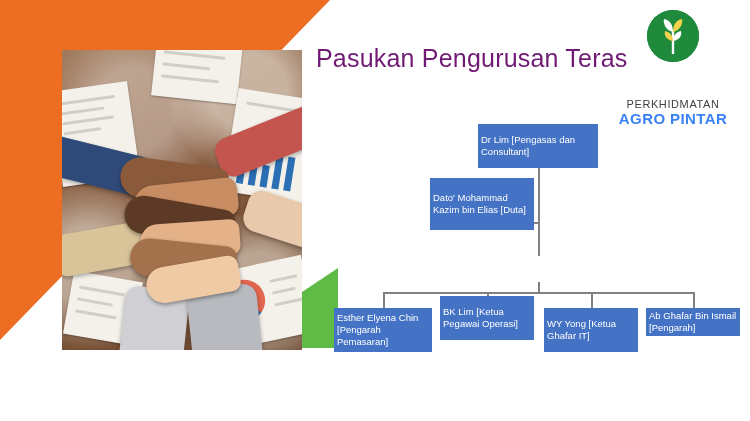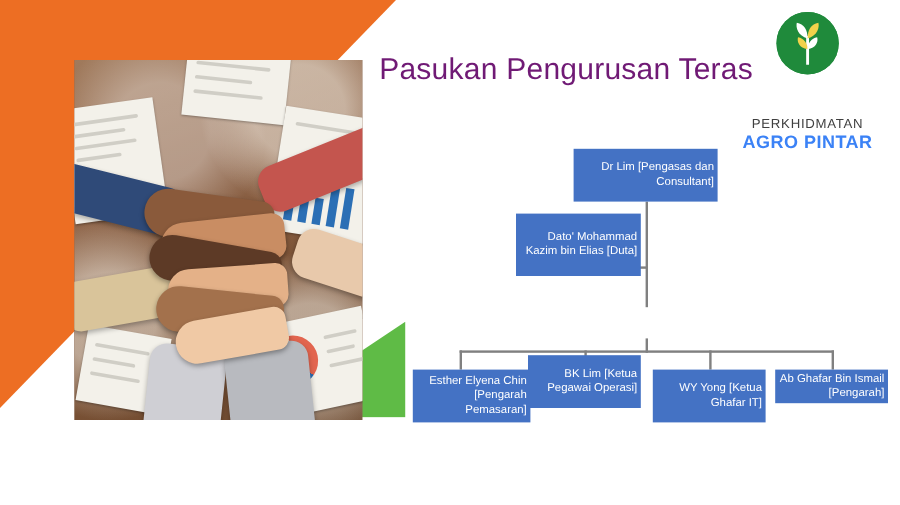--- a/index.html
+++ b/index.html
@@ -146,21 +146,21 @@
     letter-spacing: 0.4px;
   }
 
   
   .node {
     position: absolute;
     background: #4472C4;
     color: #ffffff;
     font-size: 9.5px;
     line-height: 12px;
-    text-align: right;
+    text-align: left;
     display: flex;
     align-items: center;
     justify-content: center;
     padding: 2px 3px;
     box-sizing: border-box;
   }
   .connector {
     position: absolute;
     background: #808080;
   }
@@ -250,21 +250,21 @@
   <div class="connector" style="left:383px; top:292px; width:2px; height:16px;"></div>
   <div class="connector" style="left:487px; top:292px; width:2px; height:16px;"></div>
   <div class="connector" style="left:591px; top:292px; width:2px; height:16px;"></div>
   <div class="connector" style="left:693px; top:292px; width:2px; height:16px;"></div>
 
   <div class="node" style="left:478px; top:124px; width:120px; height:44px;">Dr Lim [Pengasas dan Consultant]</div>
 
   <div class="node" style="left:430px; top:178px; width:104px; height:52px;">Dato' Mohammad Kazim bin Elias [Duta]</div>
 
 
-  <div class="node" style="left:334px; top:308px; width:98px; height:44px;margin-left:10px;">Esther Elyena Chin [Pengarah Pemasaran]</div>
+  <div class="node" style="left:334px; top:308px; width:98px; height:44px;">Esther Elyena Chin [Pengarah Pemasaran]</div>
 
   <div class="node" style="left:440px; top:296px; width:94px; height:44px;">BK Lim [Ketua Pegawai Operasi]</div>
 
   <div class="node" style="left:544px; top:308px; width:94px; height:44px;">WY Yong [Ketua Ghafar IT]</div>
 
   <div class="node" style="left:646px; top:308px; width:94px; height:28px;">Ab Ghafar Bin Ismail [Pengarah]</div>
 
 </div>
 
 </body></html>

